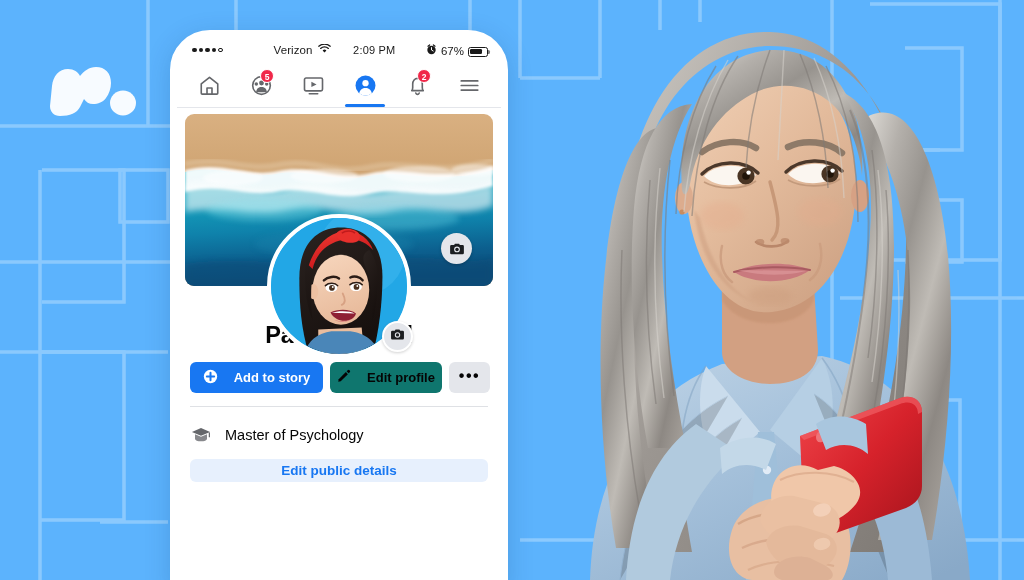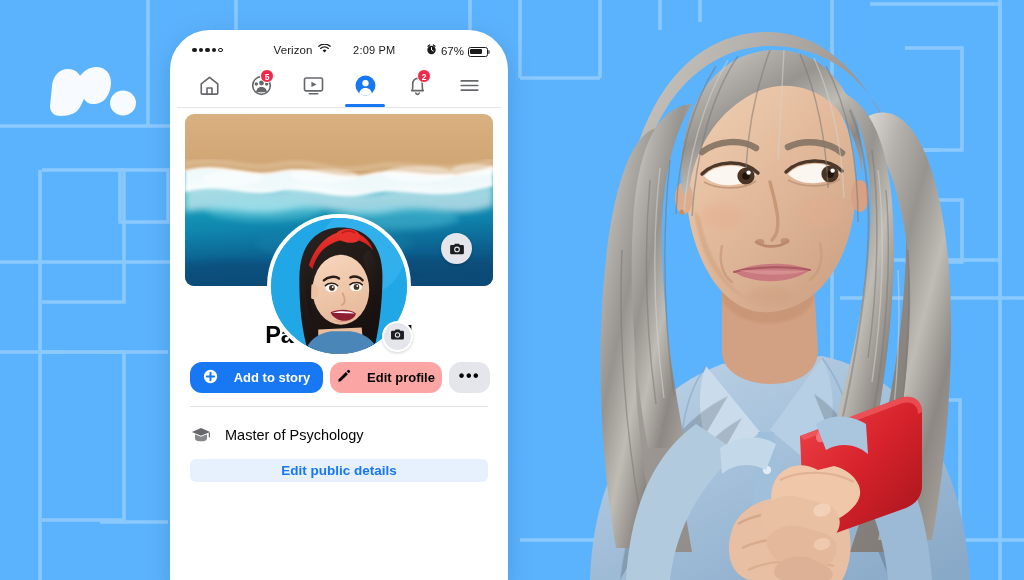--- a/index.html
+++ b/index.html
@@ -126,26 +126,26 @@
   .profile-name {
     margin-top:36px; text-align:center;
     font-size:23.5px; font-weight:bold; color:#050505;
     letter-spacing:-.2px;
   }
 
   .action-row {
     display:flex; gap:7px; padding:13px 13px 0 13px; align-items:stretch;
   }
   .btn {
-    height:31px; border-radius:12px; display:flex; align-items:center; justify-content:center;
+    height:31px; border-radius:6px; display:flex; align-items:center; justify-content:center;
     gap:16px; font-size:13px; font-weight:bold; cursor:pointer; white-space:nowrap;
     font-family:"Liberation Sans", sans-serif;
   }
   .btn-primary { background:#1877f2; color:#fff; flex:0 0 133px; }
-  .btn-secondary { background:#fca5a5; color:#050505; flex:0 0 112px;text-align:center; }
+  .btn-secondary { background:#0f766e; color:#050505; flex:0 0 112px;text-align:center; }
   .btn-more { background:#e4e6eb; color:#050505; flex:0 0 41px; font-size:16px; letter-spacing:1.5px; padding-bottom:4px;}
 
   .divider { height:1px; background:#dfe1e5; margin:13px 13px 0 13px; }
 
   .info-list { padding:11px 13px 0 13px; }
   .info-item {
     display:flex; align-items:center; gap:14px;
     height:33px; cursor:pointer;
   }
   .info-ico { width:21px; display:flex; align-items:center; justify-content:center; flex:0 0 21px;}

